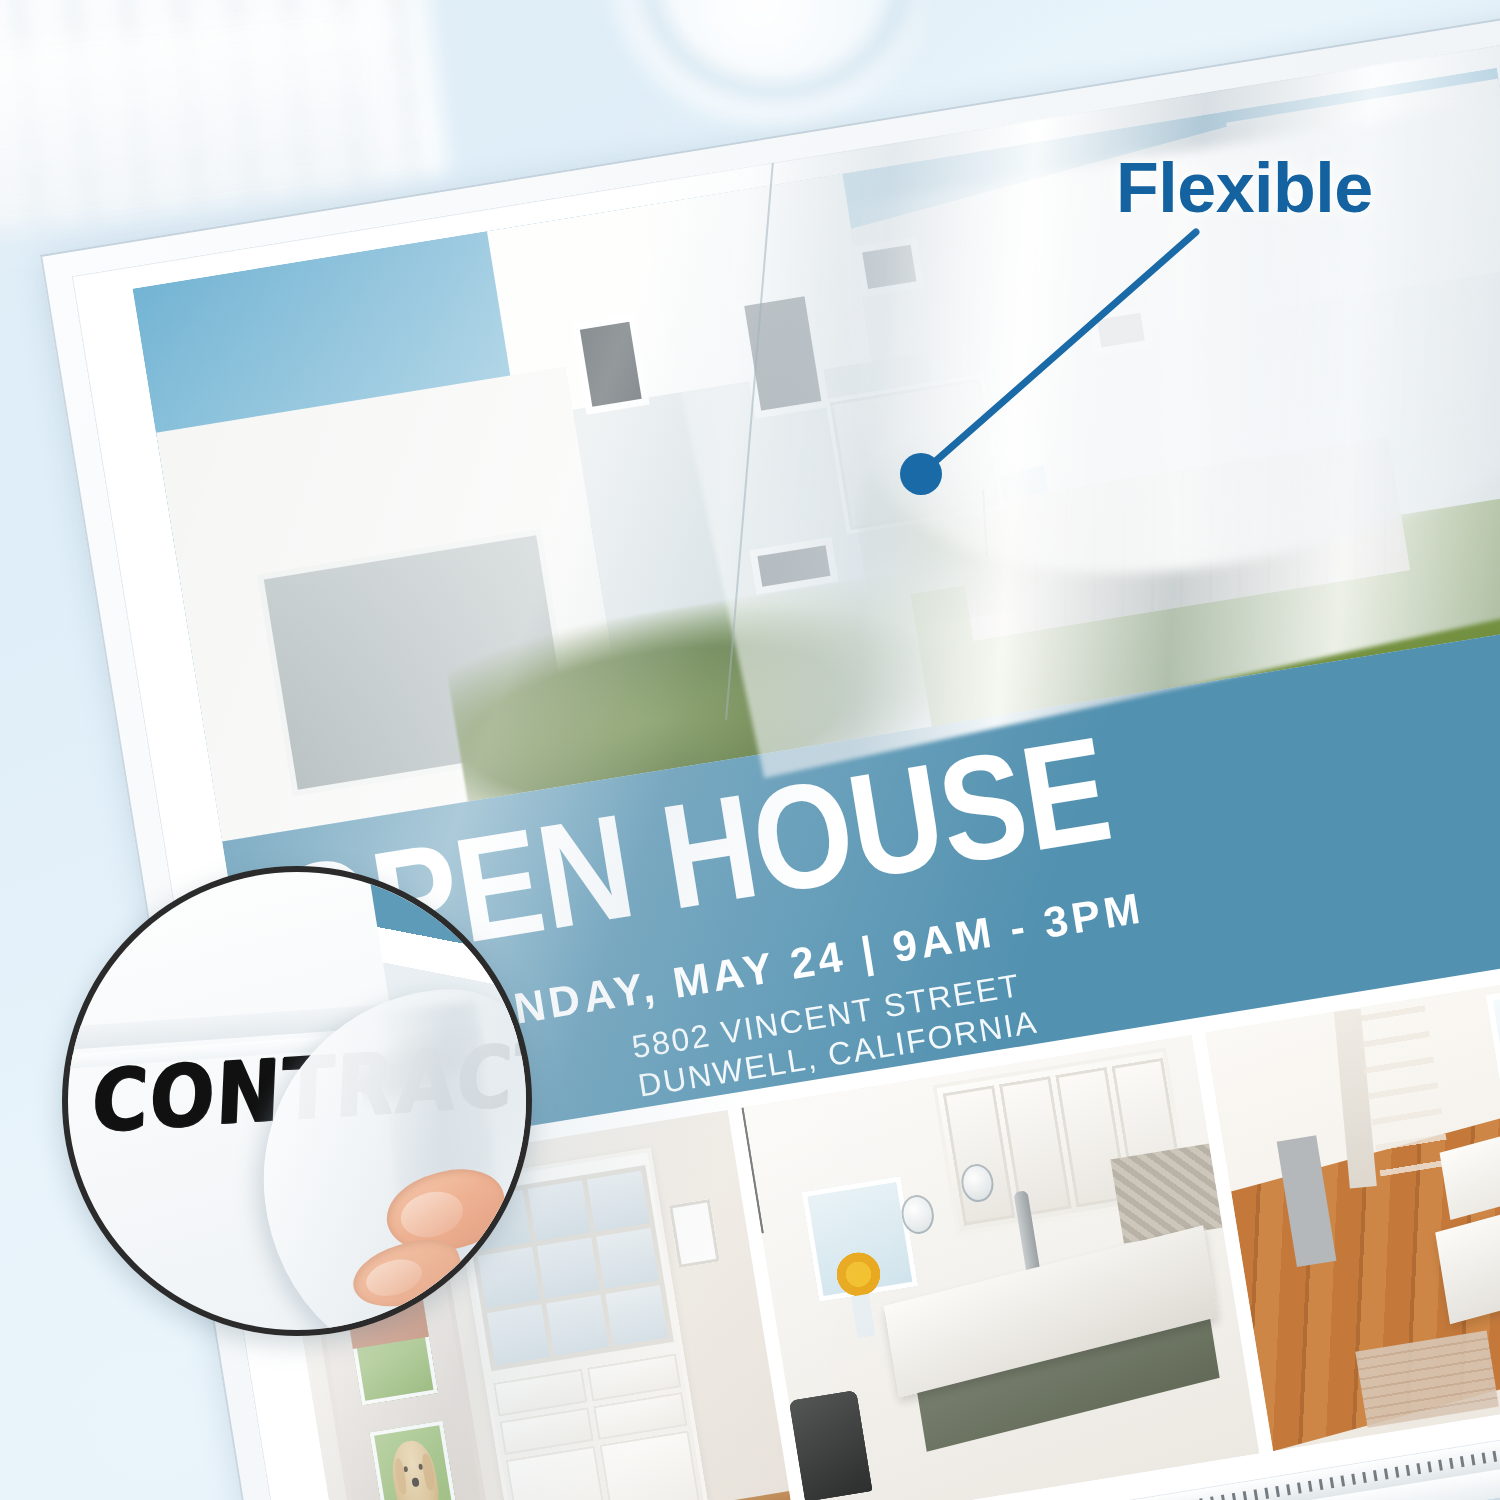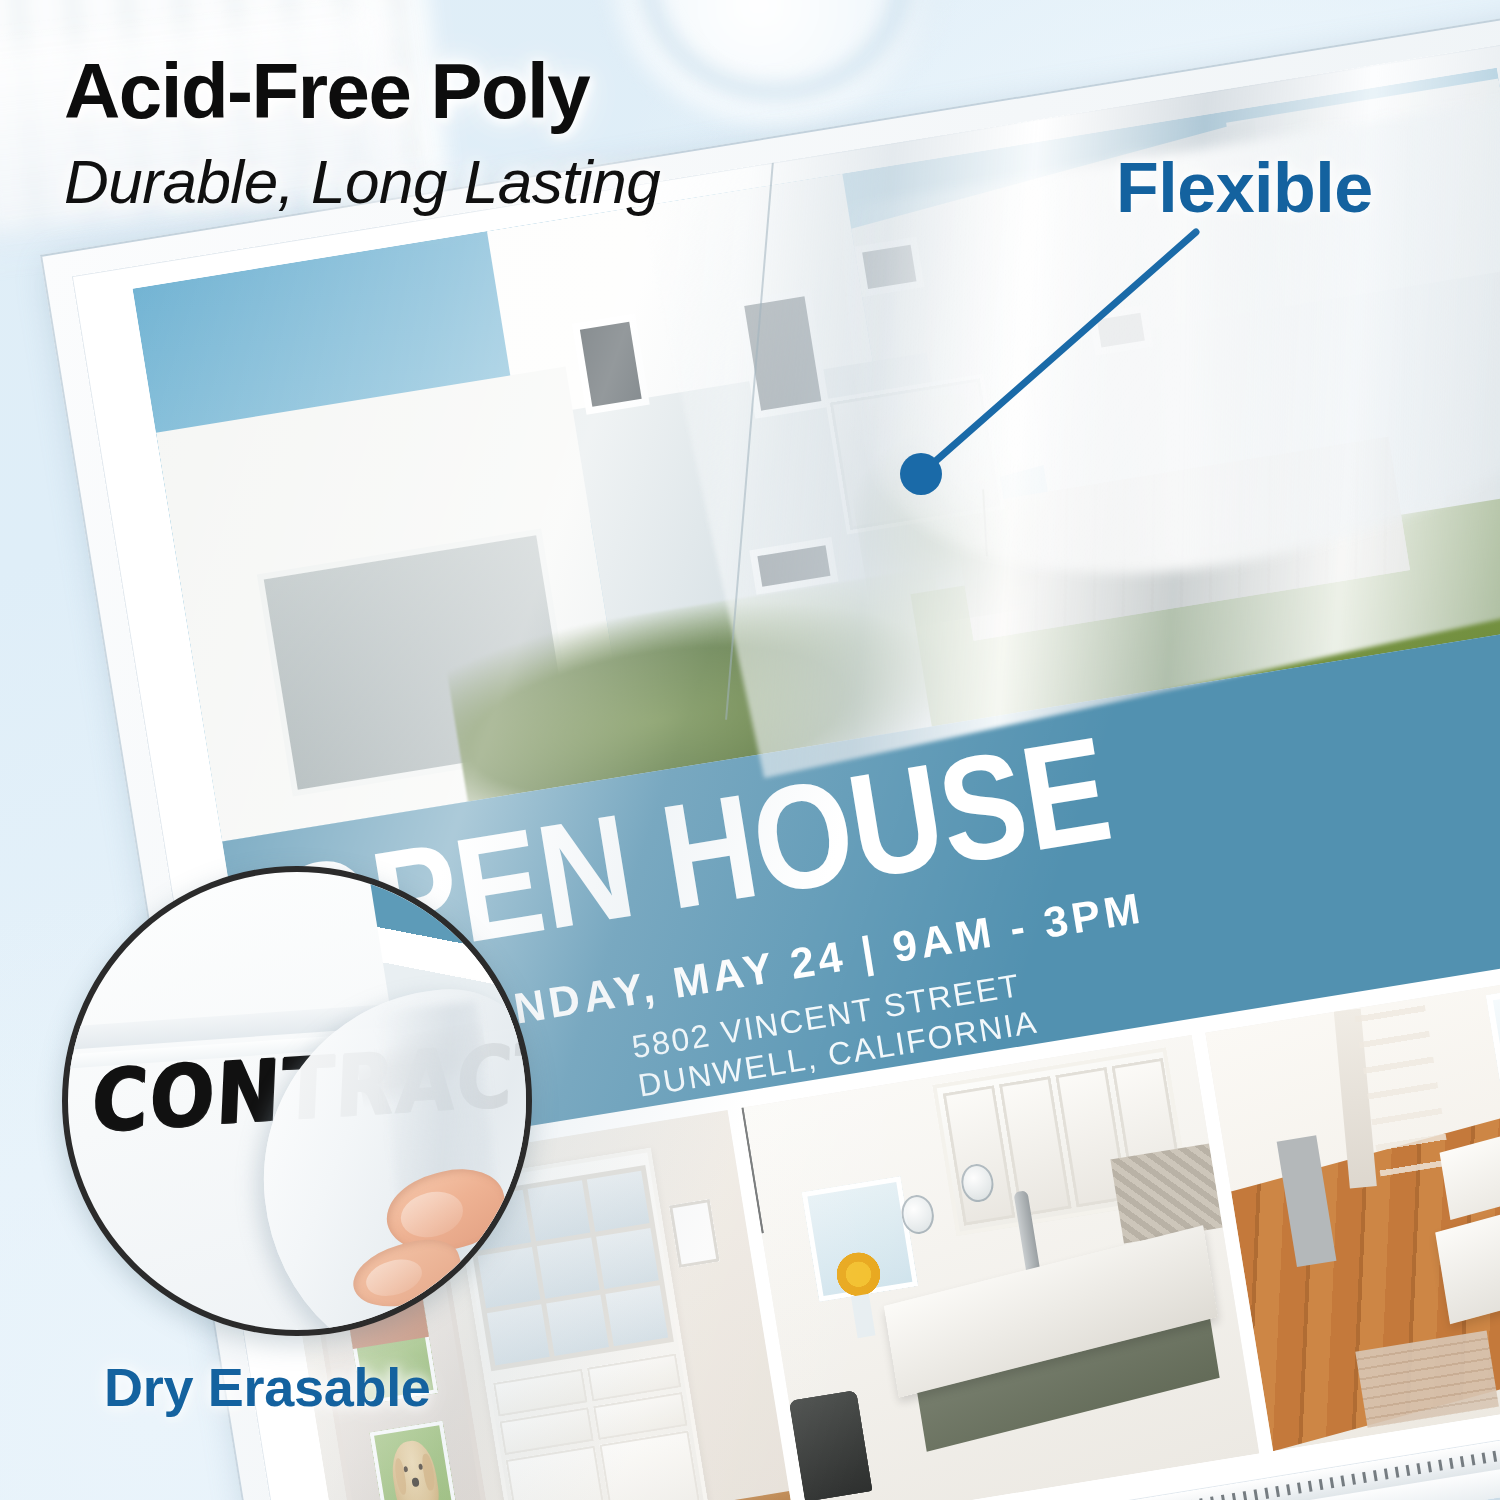--- a/index.html
+++ b/index.html
@@ -632,18 +632,15 @@
     <div class="finger2">
         <div class="nail"></div>
       </div>
   </div>
 
   <svg class="callout-svg" viewBox="0 0 1500 1500">
     <line x1="1196" y1="232" x2="930" y2="466" stroke="#1a6aa8" stroke-width="7" stroke-linecap="round"></line>
     <circle cx="921" cy="474" r="21" fill="#1a6aa8"></circle>
   </svg>
 
-  <div class="headline">Acid-Free Poly</div>
-  <div class="subhead">Durable, Long Lasting</div>
   <div class="lbl-flexible">Flexible</div>
-  <div class="lbl-dry">Dry Erasable</div>
 
 </div>
 
 </body></html>

